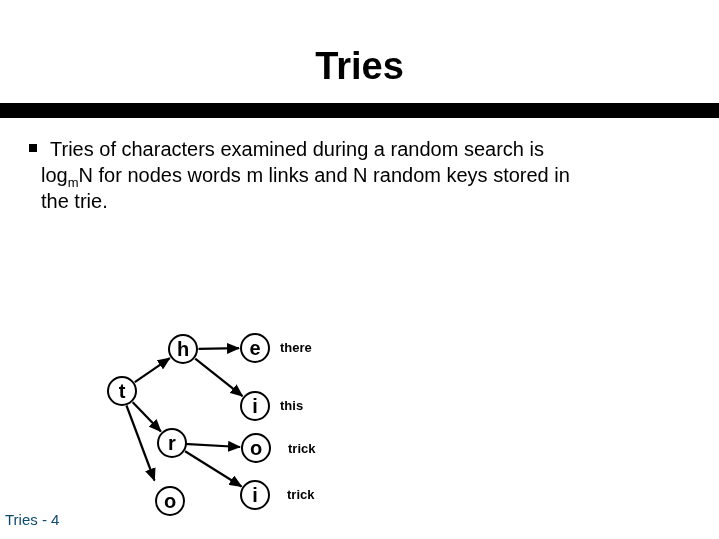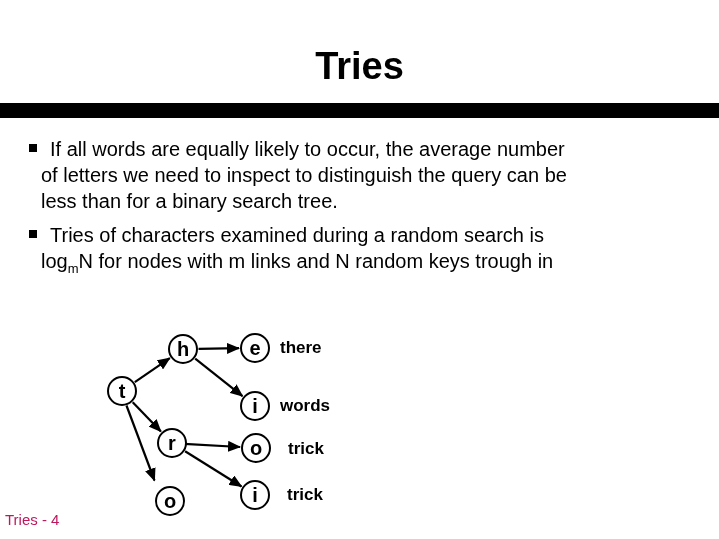--- a/index.html
+++ b/index.html
@@ -70,57 +70,52 @@
     border-radius: 50%;
     background: #ffffff;
     display: flex;
     align-items: center;
     justify-content: center;
     font-size: 20px;
     font-weight: bold;
   }
   .word {
     position: absolute;
-    font-size: 17px;
+    font-size: 13px;
     line-height: 16px;
     font-weight: bold;
   }
 
   
   .footer {
     position: absolute;
     left: 5px;
     top: 512px;
     font-size: 15px;
     line-height: 16px;
-    color: #be185d;
+    color: #0c4a6e;
   }
 </style>
 </head>
 <body>
 
 <div class="slide">
 
   <div class="title">Tries</div>
 
   <div class="rule"></div>
 
   <div class="bullets">
 
-    <div class="bullet">
-      <span class="bullet-square"></span>
-      <div class="line first">If all words are equally likely to occur, the average number</div>
-      <div class="line">of letters we need to inspect to distinguish the query can be</div>
-      <div class="line">less than for a binary search tree.</div>
-    </div>
 
     <div class="bullet">
       <span class="bullet-square"></span>
       <div class="line first">Tries of characters examined during a random search is</div>
-      <div class="line"><span>log</span><sub class="sub-m">m</sub><span>N for nodes with m links and N random keys trough in</span></div>
+      <div class="line"><span>log</span><sub class="sub-m">m</sub><span>N for nodes words m links and N random keys stored in</span></div>
+      <div class="line">the trie.</div>
     </div>
 
   </div>
 
   <svg class="edges-svg" viewBox="0 0 719 539" xmlns="http://www.w3.org/2000/svg">
     <defs>
       <marker id="arrow" markerUnits="userSpaceOnUse" markerWidth="13" markerHeight="11" refX="12" refY="5.5" orient="auto">
         <path class="arrowhead" d="M0,0 L13,5.5 L0,11 Z"></path>
       </marker>
     </defs>
@@ -152,19 +147,19 @@
       <span>o</span>
     </div>
   <div class="node" style="left:240px; top:480px;">
       <span>i</span>
     </div>
   <div class="node" style="left:155px; top:486px;">
       <span>o</span>
     </div>
 
   <div class="word" style="left:280px; top:340px;">there</div>
-  <div class="word" style="left:280px; top:398px;">words</div>
+  <div class="word" style="left:280px; top:398px;">this</div>
   <div class="word" style="left:288px; top:441px;">trick</div>
   <div class="word" style="left:287px; top:487px;text-align:right;">trick</div>
 
   <div class="footer">Tries - 4</div>
 
 </div>
 
 </body></html>

